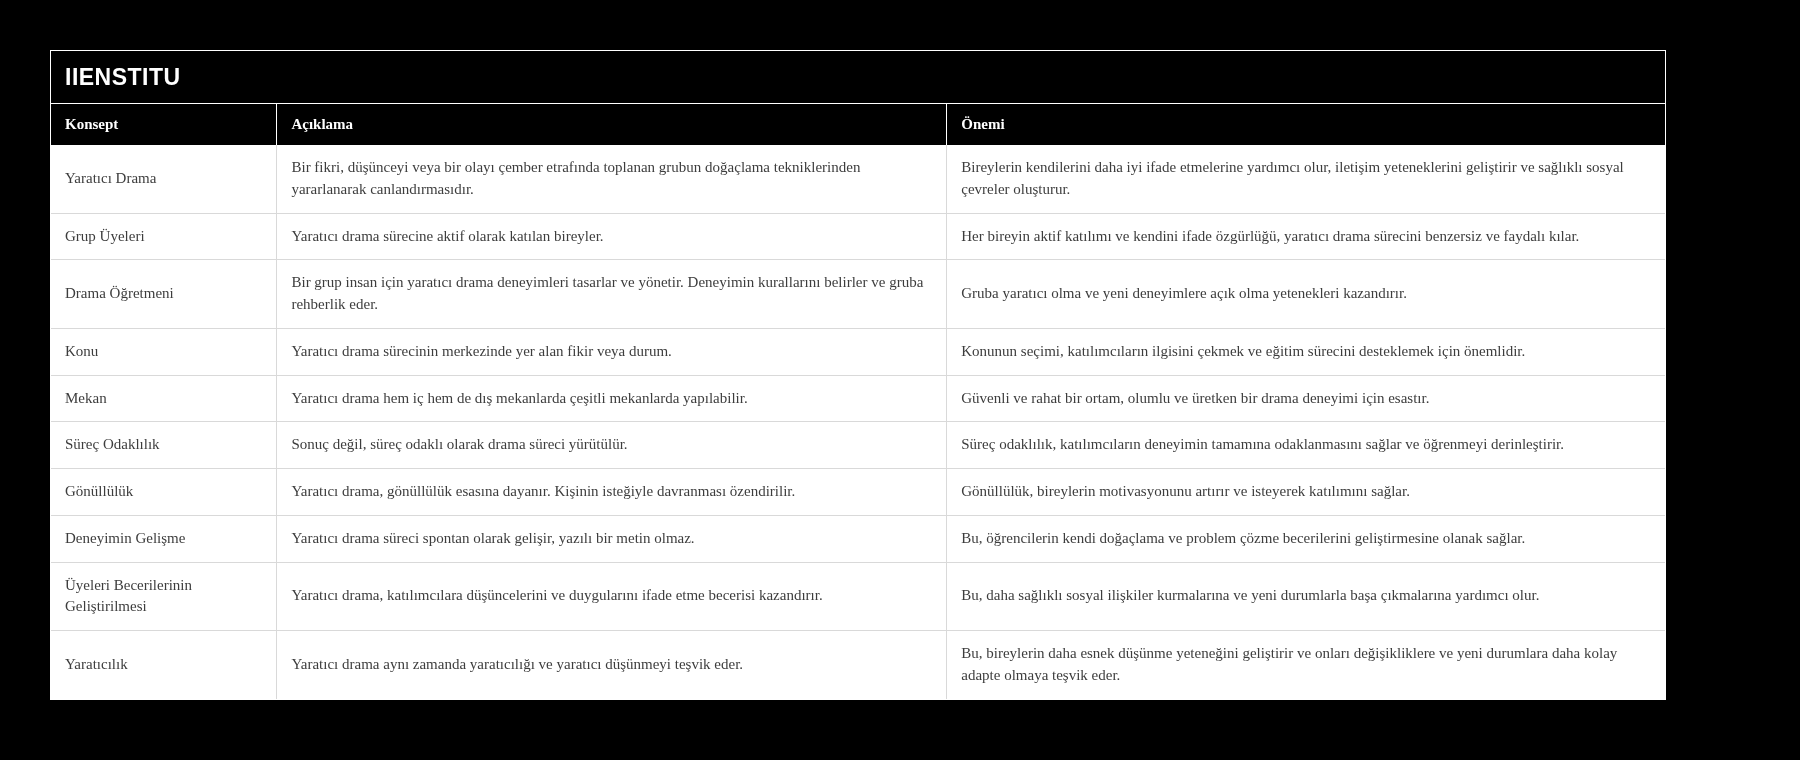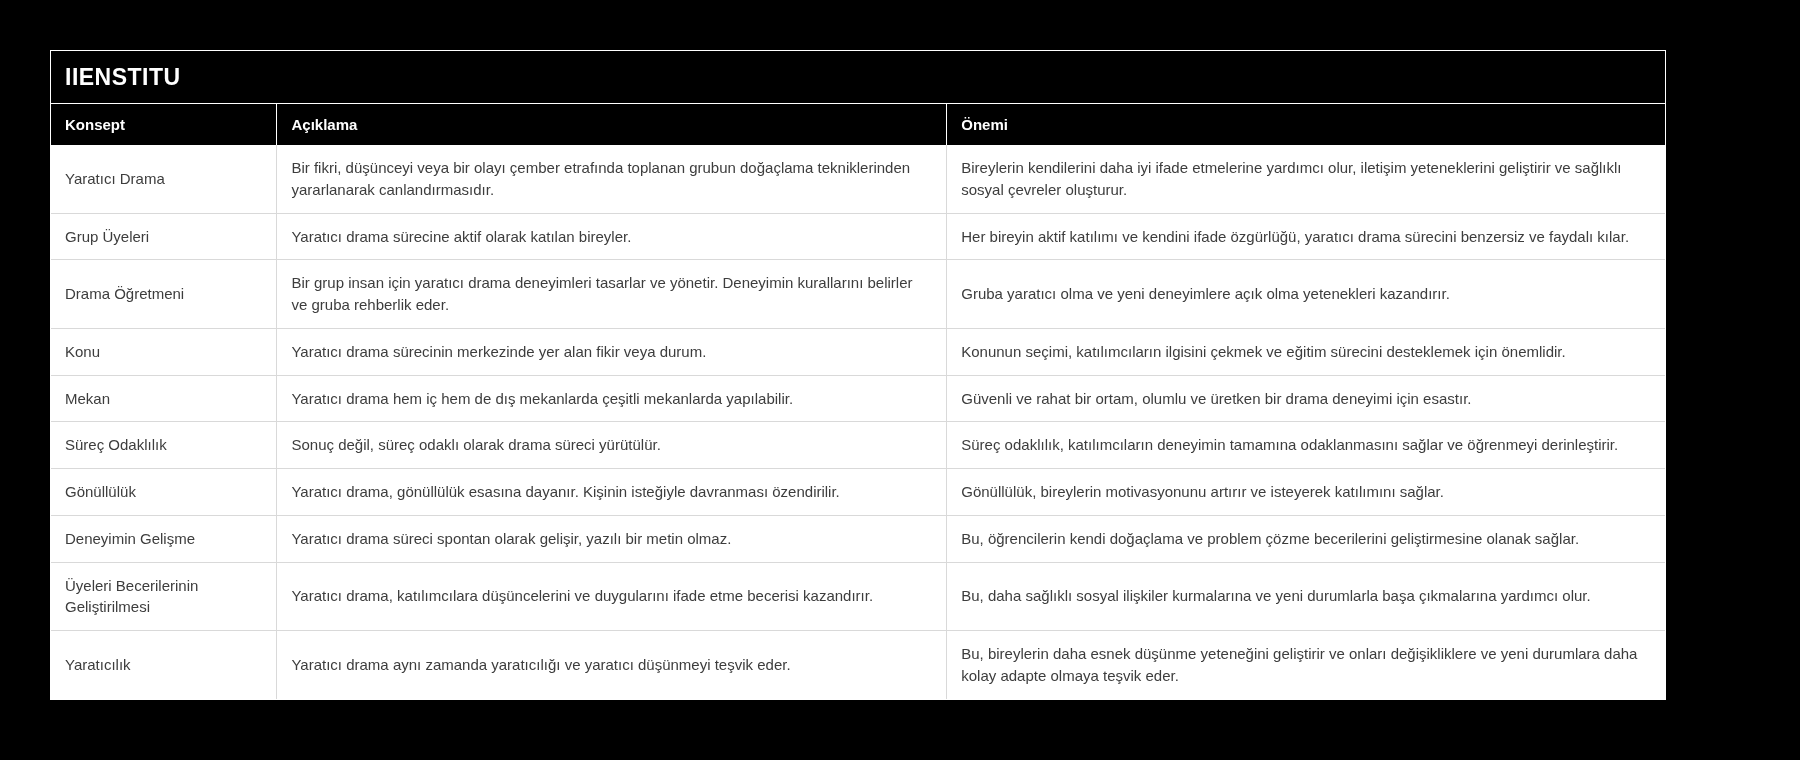--- a/index.html
+++ b/index.html
@@ -24,20 +24,21 @@
     font-size:23px;
     font-weight:bold;
     letter-spacing:0.5px;
     padding:13px 14px 12px 14px;
     border-bottom:1px solid var(--white-border);
   }
   table{
     width:100%;
     border-collapse:collapse;
     table-layout:fixed;
+    font-family:Liberation Serif, serif;
   }
   col.c1{width:14%;} col.c2{width:41.5%;} col.c3{width:44.5%;}
   thead th{
     background:var(--header-bg);
     color:var(--header-text);
     text-align:left;
     font-size:15px;
     font-weight:bold;
     padding:12px 14px;
     border-right:1px solid var(--white-border);

